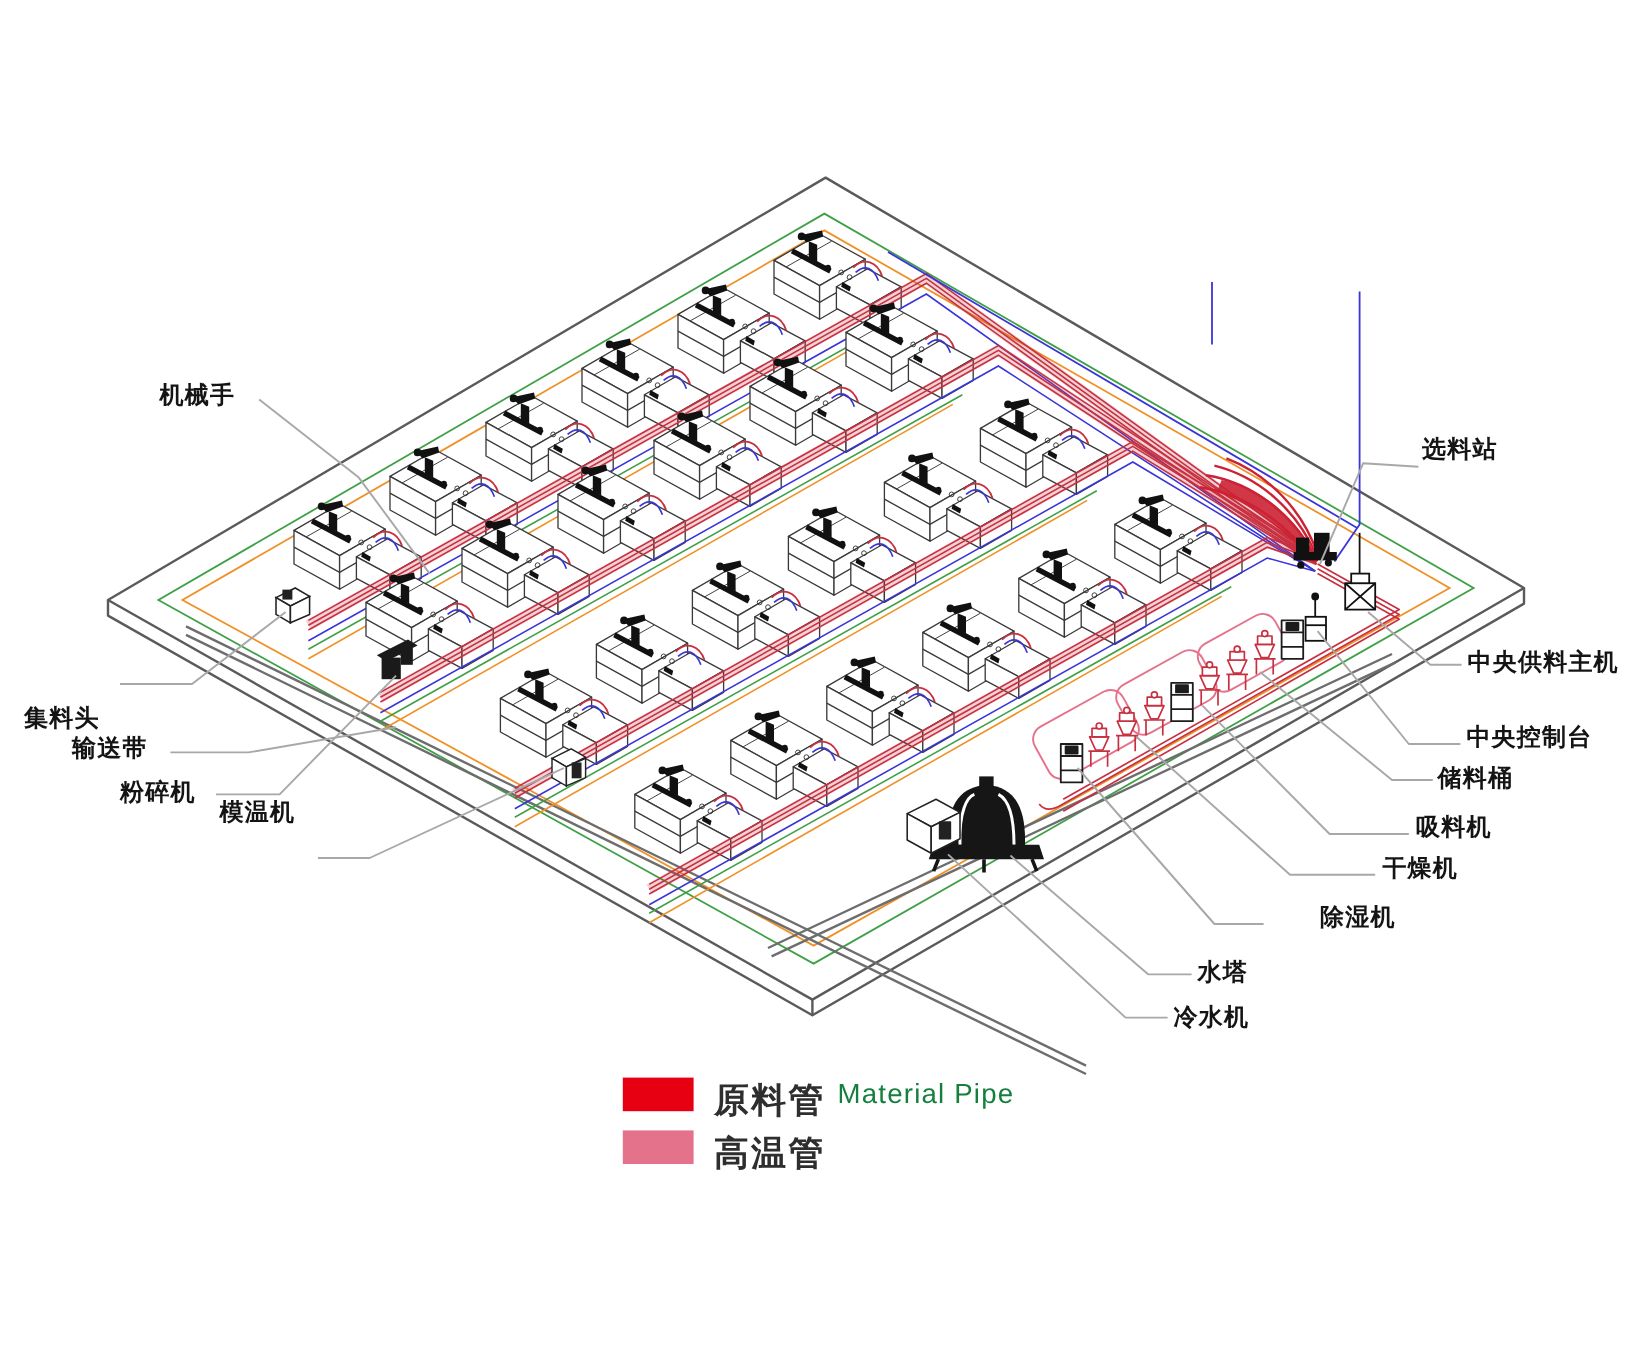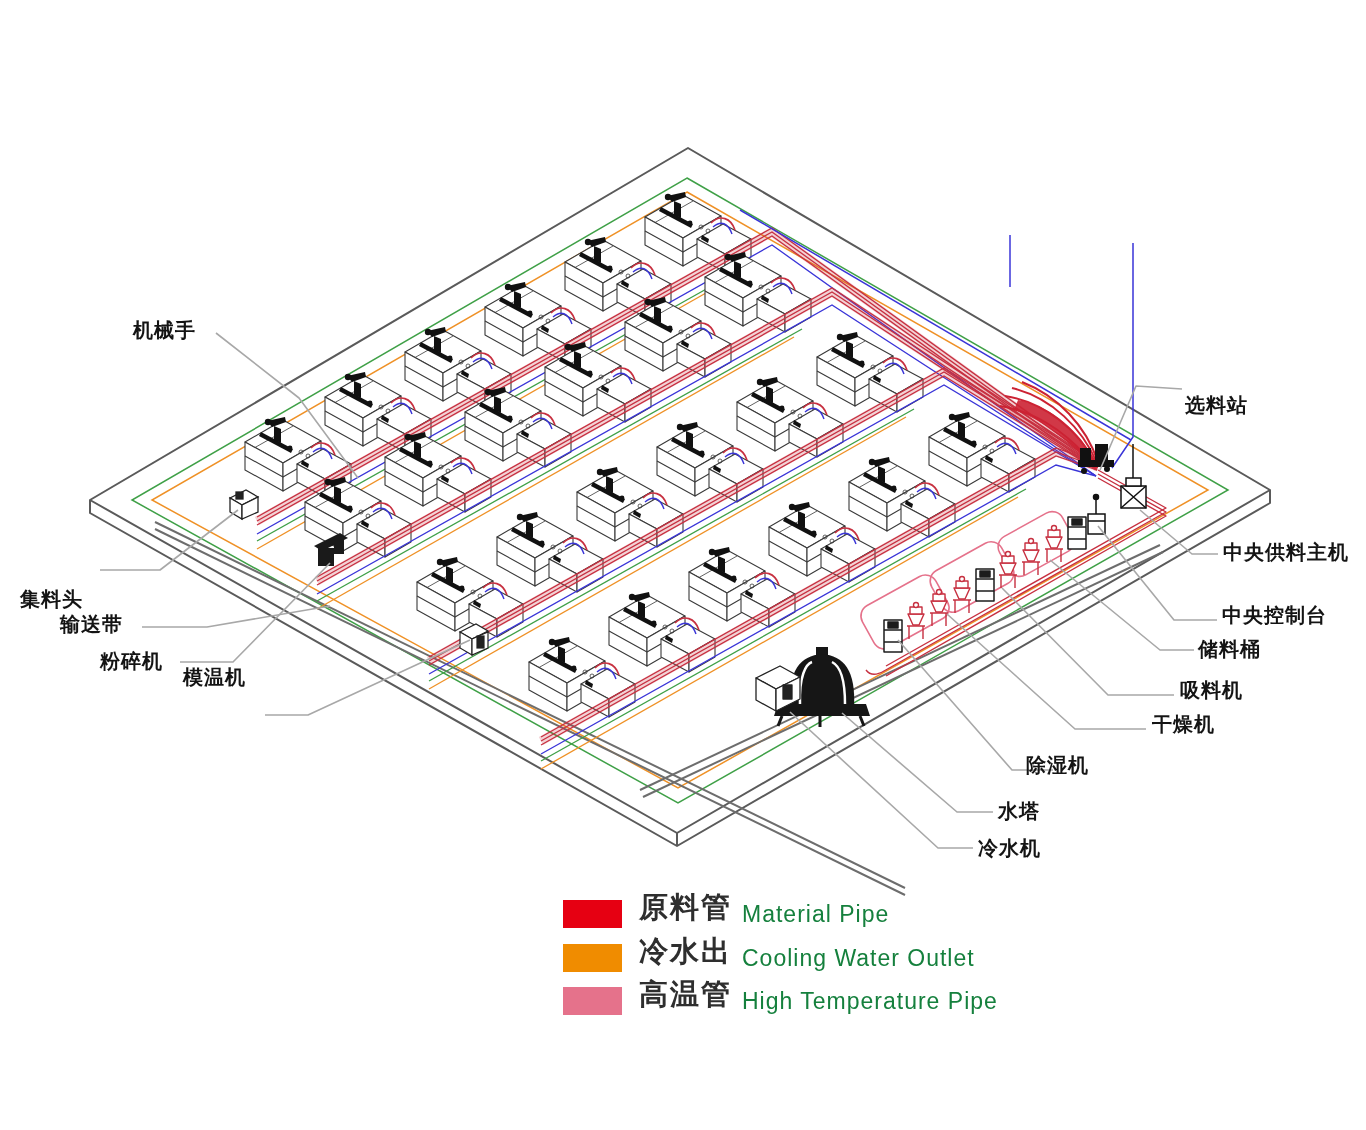--- a/index.html
+++ b/index.html
@@ -3,21 +3,21 @@
 <meta charset="utf-8">
 <style>
   html,body{margin:0;padding:0;background:#ffffff;}
   #stage{position:relative;width:1366px;height:1130px;background:#fff;overflow:hidden;
          font-family:"Liberation Sans","DejaVu Sans",sans-serif;}
   #drawing{position:absolute;left:0;top:0;}
   .lbl{position:absolute;font-size:20px;font-weight:700;color:#141414;white-space:nowrap;
        letter-spacing:1px;line-height:1.1;}
   
   #legend{position:absolute;left:519px;top:898px;}
-  .lg-row{display:flex;align-items:flex-end;height:30px;margin-bottom:13.5px;margin-left:44px;}
+  .lg-row{display:flex;align-items:flex-start;height:30px;margin-bottom:13.5px;}
   .lg-sw{width:59px;height:28px;flex:0 0 59px;}
   .lg-zh{font-size:29px;font-weight:700;color:#2e2e2e;margin-left:17px;letter-spacing:2px;}
   .lg-en{font-size:23px;font-weight:400;color:#15803d;margin-left:10px;letter-spacing:1px;}
 </style>
 </head>
 <body>
 
 <div id="stage">
 
 <svg id="drawing" width="1366" height="1130" viewBox="0 0 1366 1130">
@@ -274,45 +274,39 @@
     <path d="M1194,650 L1160,650 L1050,560"></path>
     <path d="M1174,695 L1108,695 L1002,588"></path>
     <path d="M1146,729 L1075,729 L947,614"></path>
     <path d="M1053,770 L1012,770 L898,640"></path>
     <path d="M993,812 L957,812 L842,713"></path>
     <path d="M973,848 L938,848 L790,712"></path>
   </g>
 </svg>
 
 <div class="lbl" style="left:133px;top:319px">机械手</div>
-<div class="lbl" style="left:1185px;top:394px">选料站</div>
+<div class="lbl" style="left:1185px;top:364px">选料站</div>
 <div class="lbl" style="left:20px;top:588px">集料头</div>
 <div class="lbl" style="left:60px;top:613px">输送带</div>
 <div class="lbl" style="left:100px;top:650px">粉碎机</div>
 <div class="lbl" style="left:183px;top:666px">模温机</div>
 <div class="lbl" style="left:1223px;top:541px">中央供料主机</div>
 <div class="lbl" style="left:1222px;top:604px">中央控制台</div>
 <div class="lbl" style="left:1198px;top:638px">储料桶</div>
 <div class="lbl" style="left:1180px;top:679px">吸料机</div>
 <div class="lbl" style="left:1152px;top:713px">干燥机</div>
-<div class="lbl" style="left:1026px;top:754px">除湿机</div>
+<div class="lbl" style="left:1100px;top:754px">除湿机</div>
 <div class="lbl" style="left:998px;top:800px">水塔</div>
 <div class="lbl" style="left:978px;top:837px">冷水机</div>
 
 <div id="legend">
   <div class="lg-row">
     <div class="lg-sw" style="background: rgb(230, 0, 18);"></div>
     <span class="lg-zh">原料管</span>
     <span class="lg-en">Material Pipe</span>
   </div>
   <div class="lg-row">
-    <div class="lg-sw" style="background: rgb(240, 140, 0);"></div>
-    <span class="lg-zh">冷水出</span>
-    <span class="lg-en">Cooling Water Outlet</span>
-  </div>
-  <div class="lg-row">
     <div class="lg-sw" style="background: rgb(229, 114, 139);"></div>
     <span class="lg-zh">高温管</span>
-    <span class="lg-en">High Temperature Pipe</span>
   </div>
 </div>
 
 </div>
 
 </body></html>

